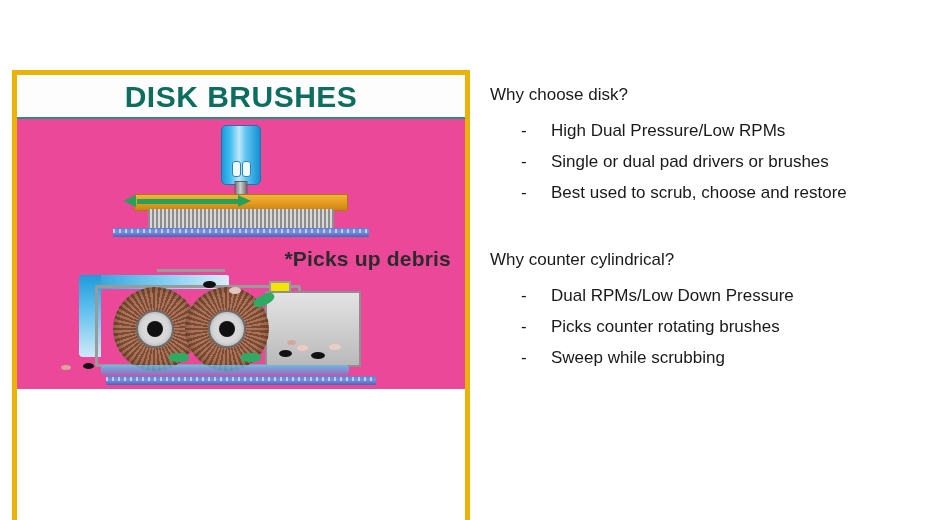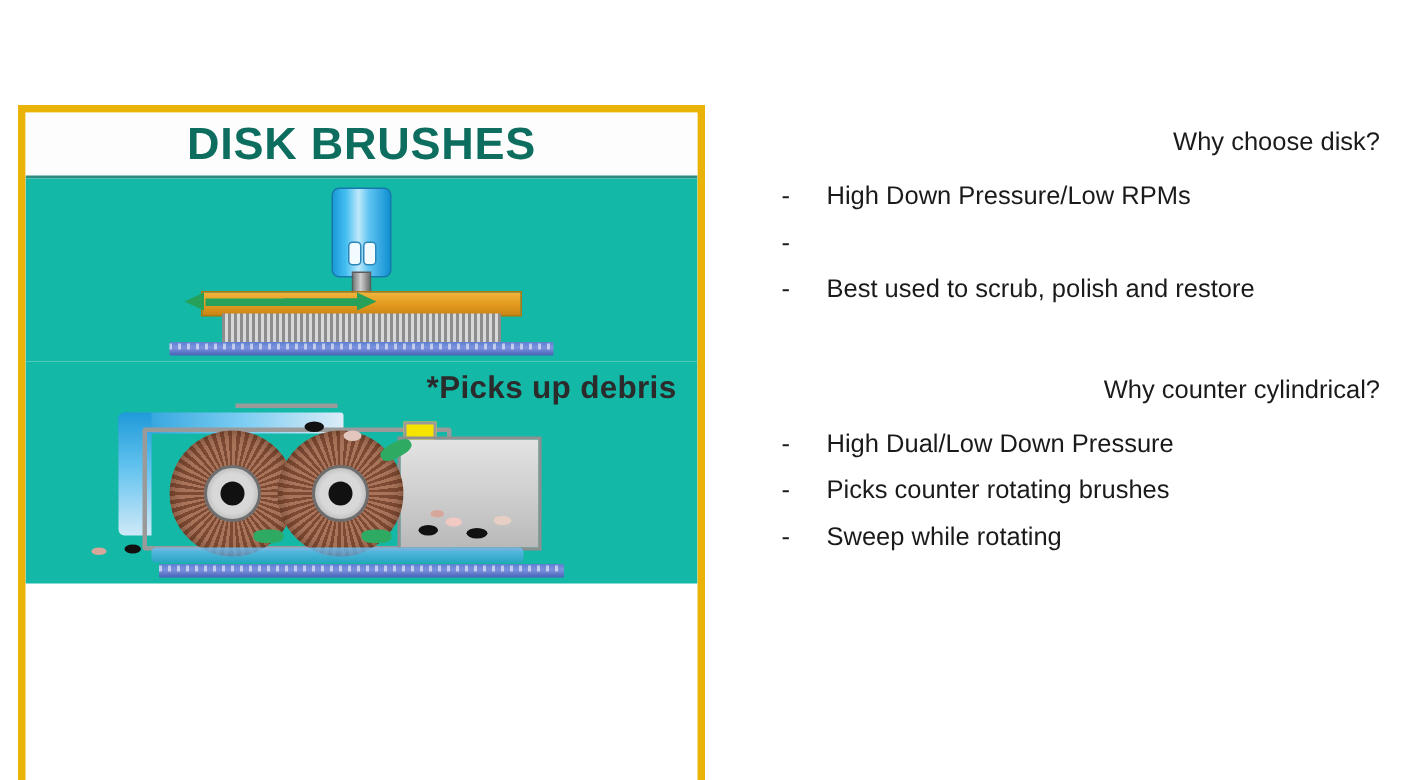--- a/index.html
+++ b/index.html
@@ -50,21 +50,21 @@
   .title-band.cyl {
     height: 44px;
     line-height: 44px;
     font-size: 30px;
     border-top: 2px solid #2a8d80;
   }
 
   .panel {
     position: relative;
     width: 100%;
-    background: #14b8a6;
+    background: #ec4899;
     overflow: hidden;
   }
   .panel.disk-panel { height: 122px; }
   .panel.cyl-panel  { height: 148px; }
 
   
   .disk-art {
     position: absolute;
     left: 0; top: 0; right: 0; bottom: 0;
   }
@@ -285,21 +285,20 @@
     position: absolute;
     left: 490px;
     top: 84px;
     width: 430px;
   }
   .q-head {
     font-size: 17px;
     color: #1a1a1a;
     margin: 0 0 16px 0;
     line-height: 1.3;
-    text-align: right;
   }
   .q-list {
     list-style: none;
     margin: 0 0 0 0;
     padding: 0;
   }
   .q-list li {
     display: flex;
     align-items: baseline;
     font-size: 17px;
@@ -389,41 +388,42 @@
     </div>
   </div>
 </div>
 
 <div class="text-col">
 
   <p class="q-head">Why choose disk?</p>
   <ul class="q-list">
     <li>
       <span class="dash">-</span>
-      <span class="li-text">High Down Pressure/Low RPMs</span>
-    </li>
-    <li>
-      <span class="dash">-</span>
-    </li>
-    <li>
-      <span class="dash">-</span>
-      <span class="li-text">Best used to scrub, polish and restore</span>
+      <span class="li-text">High Dual Pressure/Low RPMs</span>
+    </li>
+    <li>
+      <span class="dash">-</span>
+      <span class="li-text">Single or dual pad drivers or brushes</span>
+    </li>
+    <li>
+      <span class="dash">-</span>
+      <span class="li-text">Best used to scrub, choose and restore</span>
     </li>
   </ul>
 
   <div class="block-gap"></div>
 
   <p class="q-head">Why counter cylindrical?</p>
   <ul class="q-list">
     <li>
       <span class="dash">-</span>
-      <span class="li-text">High Dual/Low Down Pressure</span>
+      <span class="li-text">Dual RPMs/Low Down Pressure</span>
     </li>
     <li>
       <span class="dash">-</span>
       <span class="li-text">Picks counter rotating brushes</span>
     </li>
     <li>
       <span class="dash">-</span>
-      <span class="li-text">Sweep while rotating</span>
+      <span class="li-text">Sweep while scrubbing</span>
     </li>
   </ul>
 </div>
 
 </body></html>

